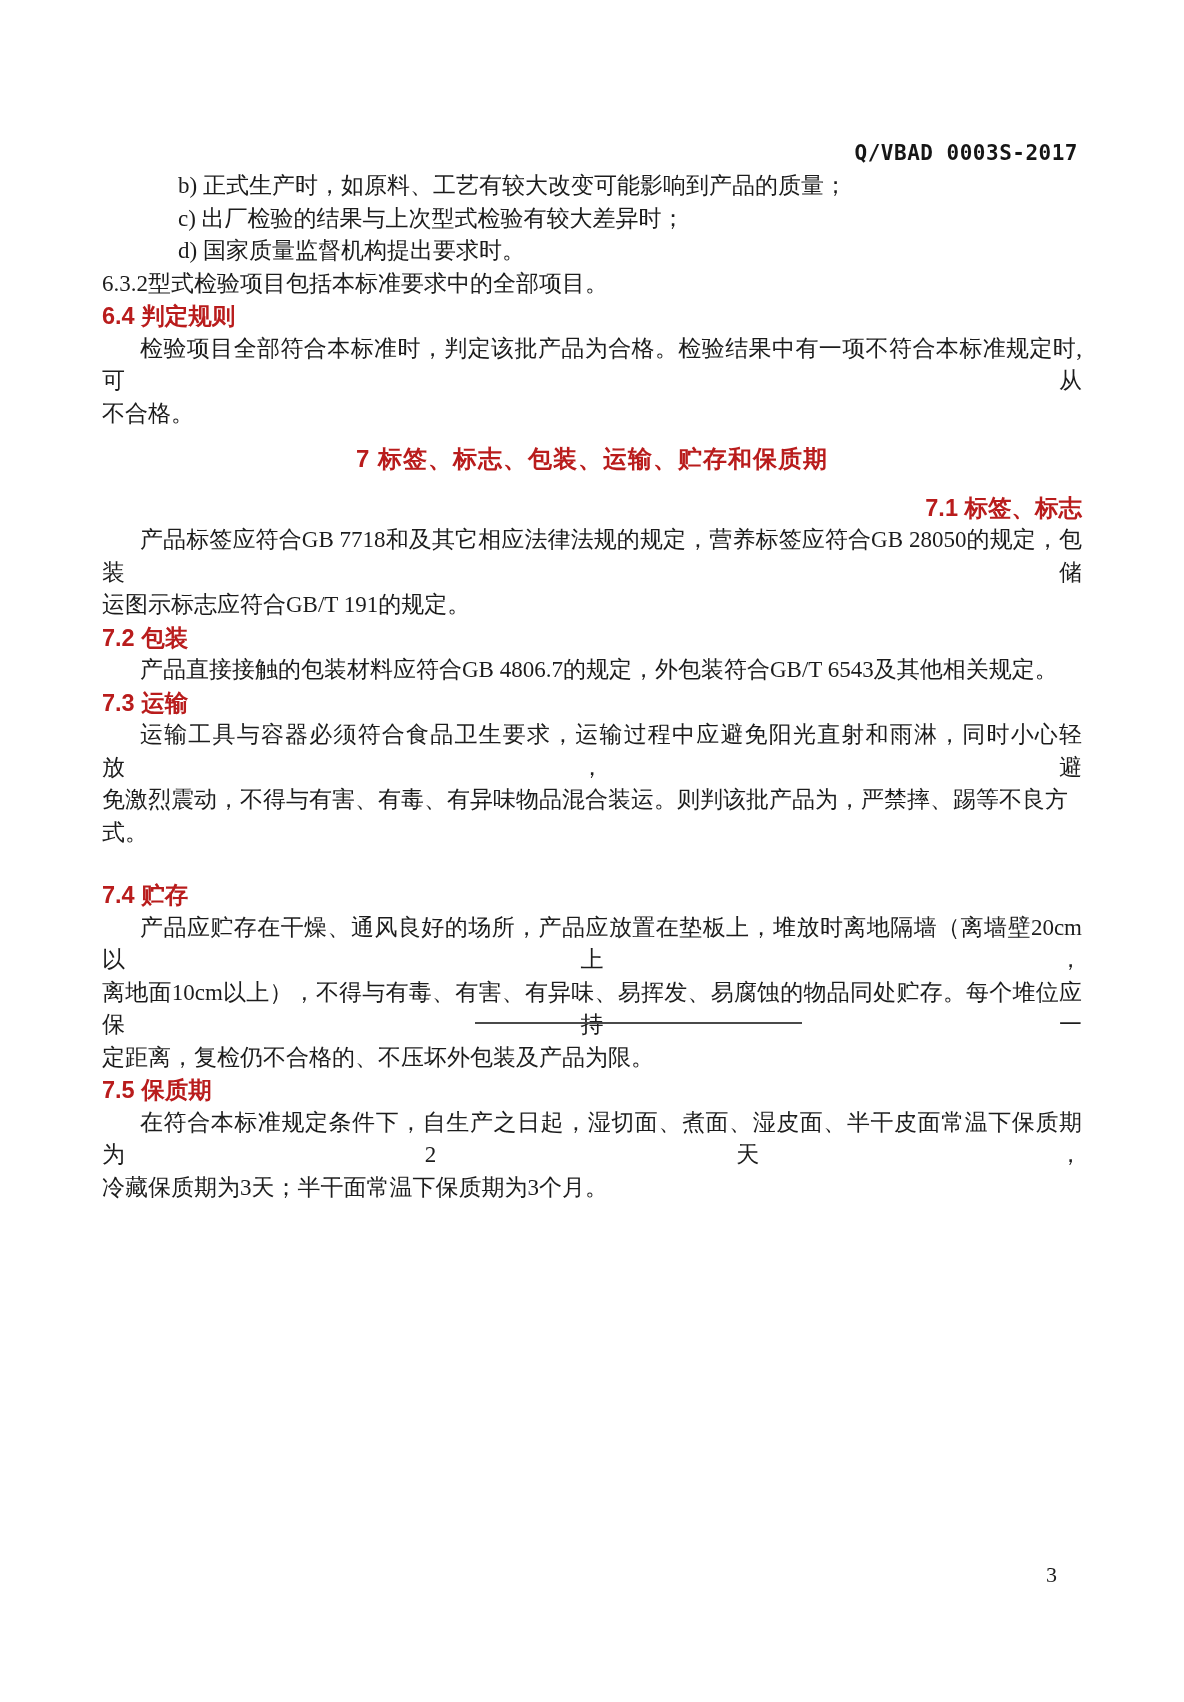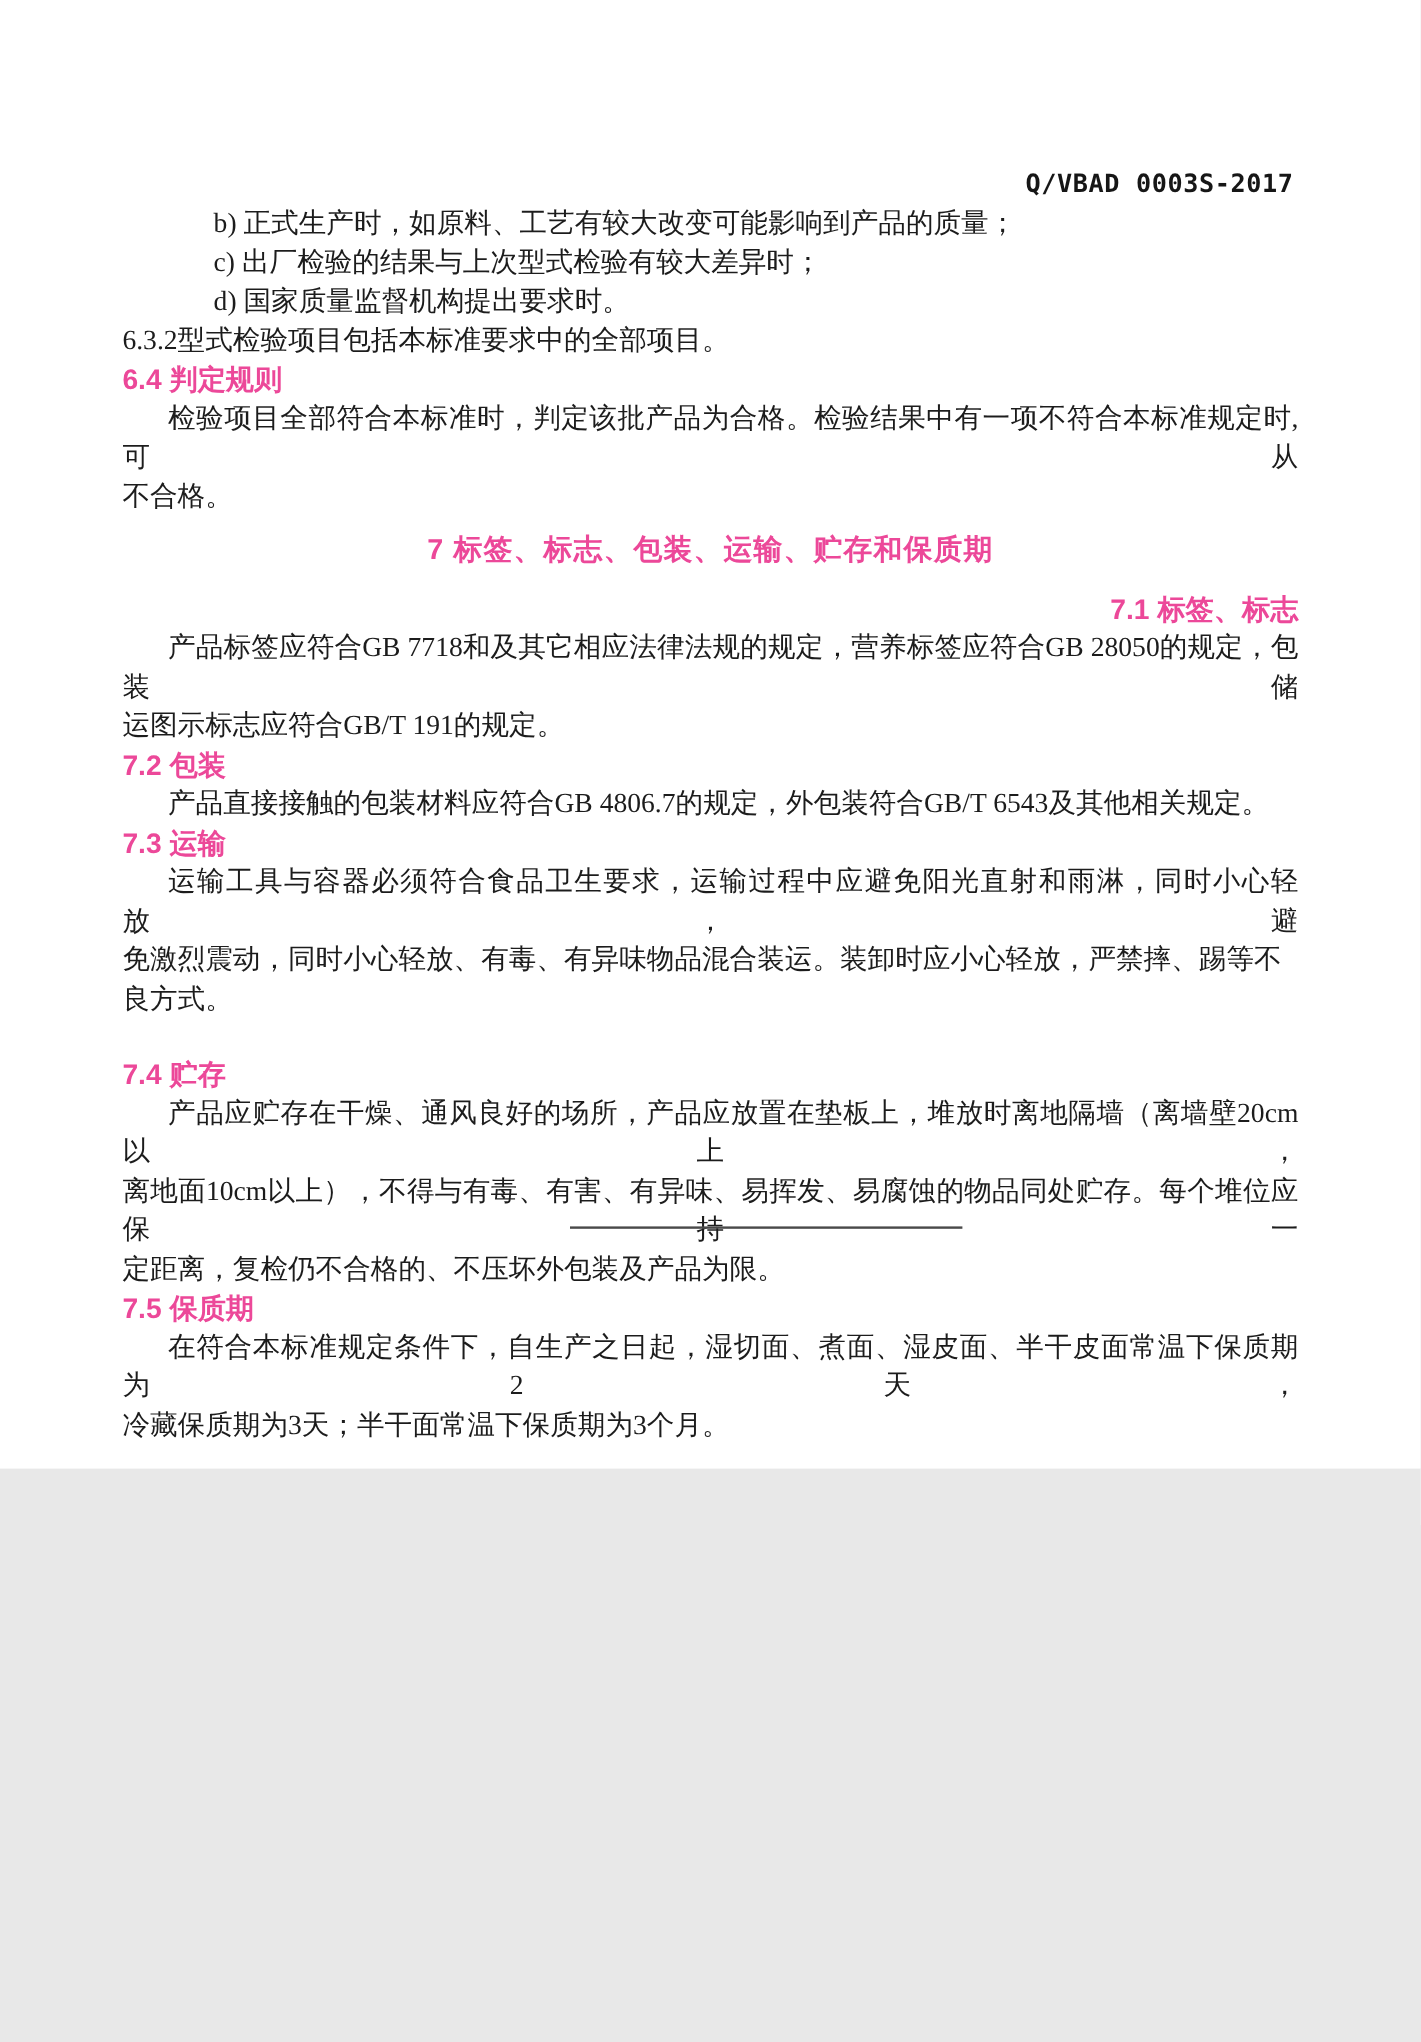--- a/index.html
+++ b/index.html
@@ -3,21 +3,21 @@
 <meta charset="utf-8">
 <style>
   html, body {
     margin: 0;
     padding: 0;
     background: #e8e8e8;
   }
   .page {
     position: relative;
     width: 1184px;
-    height: 1224px;
+    height: 1702px;
     margin: 0 auto;
     background: #ffffff;
     color: #1c1c1c;
     overflow: hidden;
   }
   .doc-number {
     position: absolute;
     top: 141px;
     right: 106px;
     font-family: "DejaVu Sans Mono", monospace;
@@ -40,21 +40,21 @@
   .indent { text-indent: 38px; }
   .list-indent { text-indent: 76px; }
   .full {
     text-align: justify;
     text-align-last: justify;
   }
   .heading {
     font-family: "Liberation Sans", "DejaVu Sans", sans-serif;
     font-weight: bold;
     font-size: 23.5px;
-    color: #ec4899;
+    color: #b91c1c;
   }
   .heading-chapter {
     margin-top: 13px;
     font-size: 24px;
     letter-spacing: 1px;
     text-align: center;
   }
   .heading-7-1 { margin-top: 16px; text-align: right; }
   .heading-7-4 { margin-top: 30px; }
   .divider {
@@ -97,21 +97,21 @@
 
     <div class="line heading heading-7-1">7.1 标签、标志</div>
     <div class="line indent full">产品标签应符合GB 7718和及其它相应法律法规的规定，营养标签应符合GB 28050的规定，包装储</div>
     <div class="line">运图示标志应符合GB/T 191的规定。</div>
 
     <div class="line heading">7.2 包装</div>
     <div class="line indent">产品直接接触的包装材料应符合GB 4806.7的规定，外包装符合GB/T 6543及其他相关规定。</div>
 
     <div class="line heading">7.3 运输</div>
     <div class="line indent full">运输工具与容器必须符合食品卫生要求，运输过程中应避免阳光直射和雨淋，同时小心轻放，避</div>
-    <div class="line">免激烈震动，同时小心轻放、有毒、有异味物品混合装运。装卸时应小心轻放，严禁摔、踢等不良方式。</div>
+    <div class="line">免激烈震动，不得与有害、有毒、有异味物品混合装运。则判该批产品为，严禁摔、踢等不良方式。</div>
 
     <div class="line heading heading-7-4">7.4 贮存</div>
     <div class="line indent full">产品应贮存在干燥、通风良好的场所，产品应放置在垫板上，堆放时离地隔墙（离墙壁20cm以上，</div>
     <div class="line full">离地面10cm以上），不得与有毒、有害、有异味、易挥发、易腐蚀的物品同处贮存。每个堆位应保持一</div>
     <div class="line">定距离，复检仍不合格的、不压坏外包装及产品为限。</div>
 
     <div class="line heading">7.5 保质期</div>
     <div class="line indent full">在符合本标准规定条件下，自生产之日起，湿切面、煮面、湿皮面、半干皮面常温下保质期为2天，</div>
     <div class="line">冷藏保质期为3天；半干面常温下保质期为3个月。</div>
 

